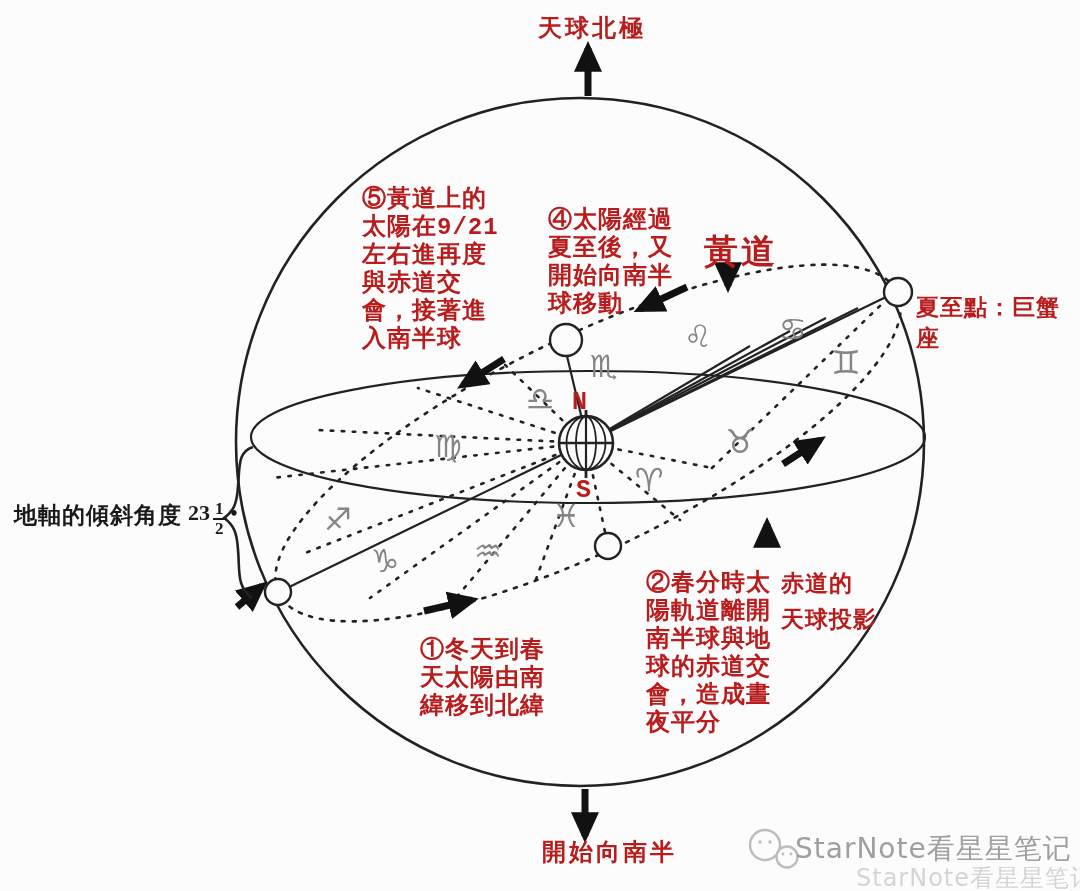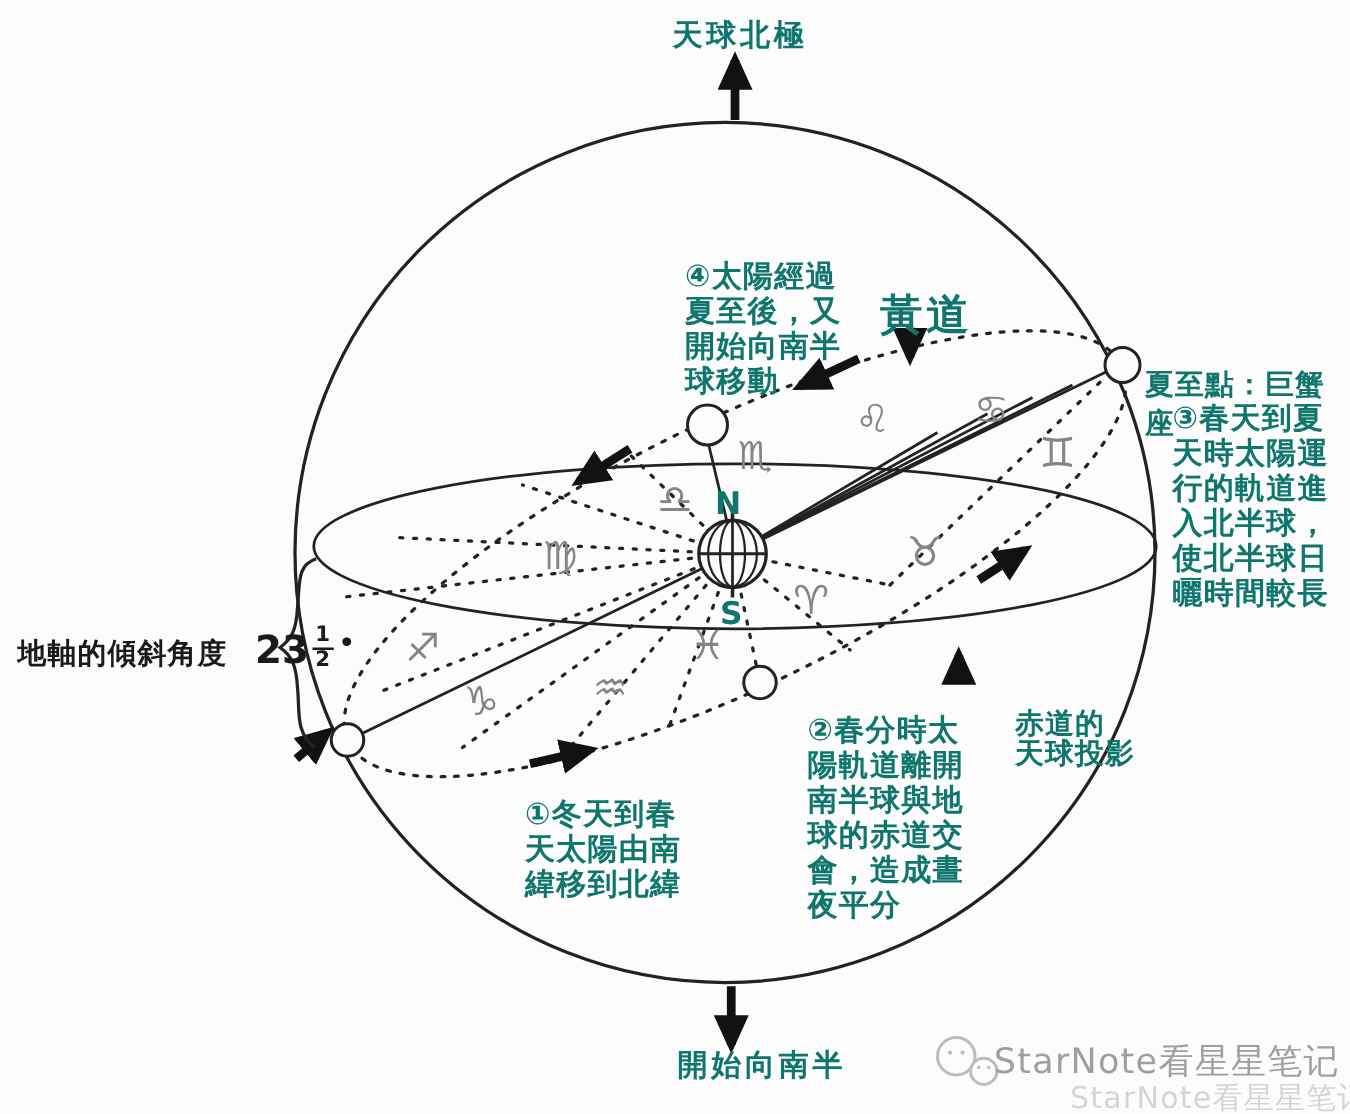--- a/index.html
+++ b/index.html
@@ -5,35 +5,35 @@
   html,body{margin:0;padding:0;background:#ffffff;}
   #stage{
     position:relative;width:1080px;height:891px;overflow:hidden;
     background:#fcfcfc;
     font-family:"DejaVu Sans","Liberation Sans",sans-serif;
     color:#1a1a1a;
   }
   #stage svg{position:absolute;left:0;top:0;}
   .lbl{
     position:absolute;font-weight:bold;white-space:pre-line;
-    color:#0f766e;letter-spacing:1px;
+    color:#b91c1c;letter-spacing:1px;font-family:Liberation Mono, monospace;
   }
   .note{font-size:24px;line-height:28px;}
   .corner{font-size:23px;margin-top:43px;}
   .pole{font-size:24px;letter-spacing:3px;}
   .ns{font-size:25px;font-weight:bold;letter-spacing:0;}
   .zodiac{
     position:absolute;font-weight:normal;color:#858585;
     transform:translate(-50%,-50%);line-height:1;
   }
   .tilt{
-    position:absolute;left:14px;top:500px;display:flex;align-items:flex-end;
-    font-weight:bold;font-size:23px;letter-spacing:1px;
+    position:absolute;left:14px;top:500px;display:flex;align-items:flex-start;
+    font-weight:bold;font-size:23px;letter-spacing:1px;font-family:Liberation Serif, serif;
   }
-  .tilt .big{font-size:31px;margin-left:22px;letter-spacing:0;}
+  .tilt .big{font-size:22px;margin-left:6px;letter-spacing:0;}
   .frac{display:inline-flex;flex-direction:column;align-items:center;
     font-size:17px;line-height:1.05;margin-left:3px;font-weight:bold;}
   .frac .num{border-bottom:2.5px solid #1a1a1a;padding:0 2px;}
   .frac .den{padding:0 2px;}
   .tiltdot{font-size:20px;margin-left:4px;align-self:flex-start;margin-top:2px;}
   .wm{position:absolute;font-weight:normal;letter-spacing:1px;white-space:nowrap;text-align:right;}
   .wm1{left:795px;top:830px;font-size:28px;color:#9f9f9f;}
   .wm2{left:856px;top:862px;font-size:24px;color:#d4d4d4;text-shadow:1px 1px 0 #ffffff;}
 </style>
 </head>
@@ -114,43 +114,43 @@
       <circle cx="760" cy="842" r="1.7" fill="#bcbcbc" stroke="none"></circle>
       <circle cx="770" cy="842" r="1.7" fill="#bcbcbc" stroke="none"></circle>
       <circle cx="783" cy="854" r="1.4" fill="#bcbcbc" stroke="none"></circle>
       <circle cx="791" cy="854" r="1.4" fill="#bcbcbc" stroke="none"></circle>
     </g>
   </svg>
 
   <div class="lbl pole" style="left:538px;top:12px;">天球北極</div>
   <div class="lbl pole" style="left:542px;top:836px;">開始向南半</div>
 
+  <div class="lbl note" style="left:362px;top:186px;width:150px;">⑤黃道上的
+太陽在9/21
+左右進再度
+與赤道交
+會，接著進
+入南半球</div>
   <div class="lbl note" style="left:548px;top:181px;width:150px;margin-top:26px;">④太陽經過
 夏至後，又
 開始向南半
 球移動</div>
-  <div class="lbl note" style="left:938px;top:320px;width:142px;">③春天到夏
-天時太陽運
-行的軌道進
-入北半球，
-使北半球日
-曬時間較長</div>
   <div class="lbl note" style="left:614px;top:570px;width:150px;margin-left:32px;">②春分時太
 陽軌道離開
 南半球與地
 球的赤道交
 會，造成晝
 夜平分</div>
   <div class="lbl note" style="left:420px;top:637px;width:150px;">①冬天到春
 天太陽由南
 緯移到北緯</div>
 
   <div class="lbl" style="left:704px;top:229px;font-size:34px;letter-spacing:3px;">黃道</div>
   <div class="lbl corner" style="left:916px;top:249px;">夏至點：巨蟹座</div>
-  <div class="lbl corner" style="left:812px;top:524px;line-height:24px;">赤道的
+  <div class="lbl corner" style="left:781px;top:524px;line-height:36px;">赤道的
 天球投影</div>
 
   <div class="tilt">
     <span>地軸的傾斜角度</span>
     <span class="big">23</span>
     <span class="frac">
       <span class="num">1</span>
       <span class="den">2</span>
     </span>
     <span class="tiltdot">•</span>

